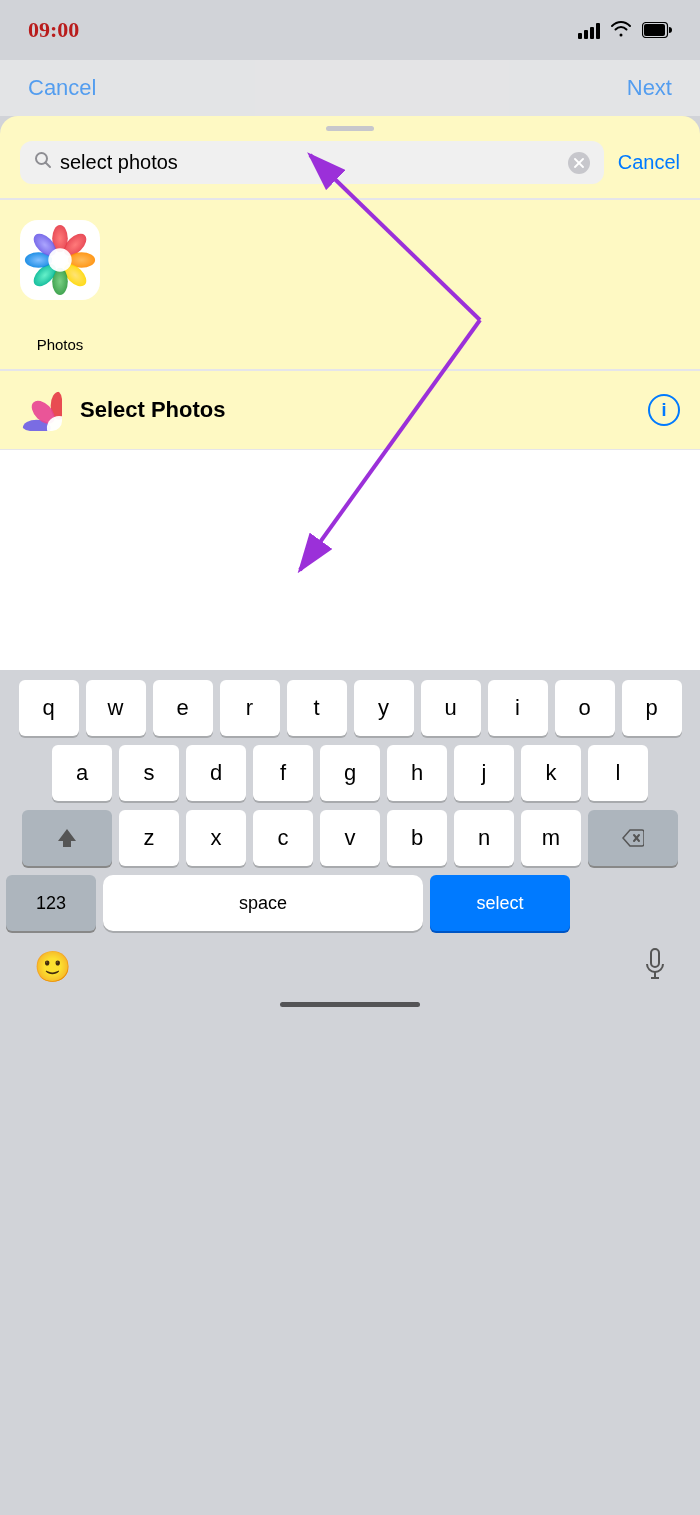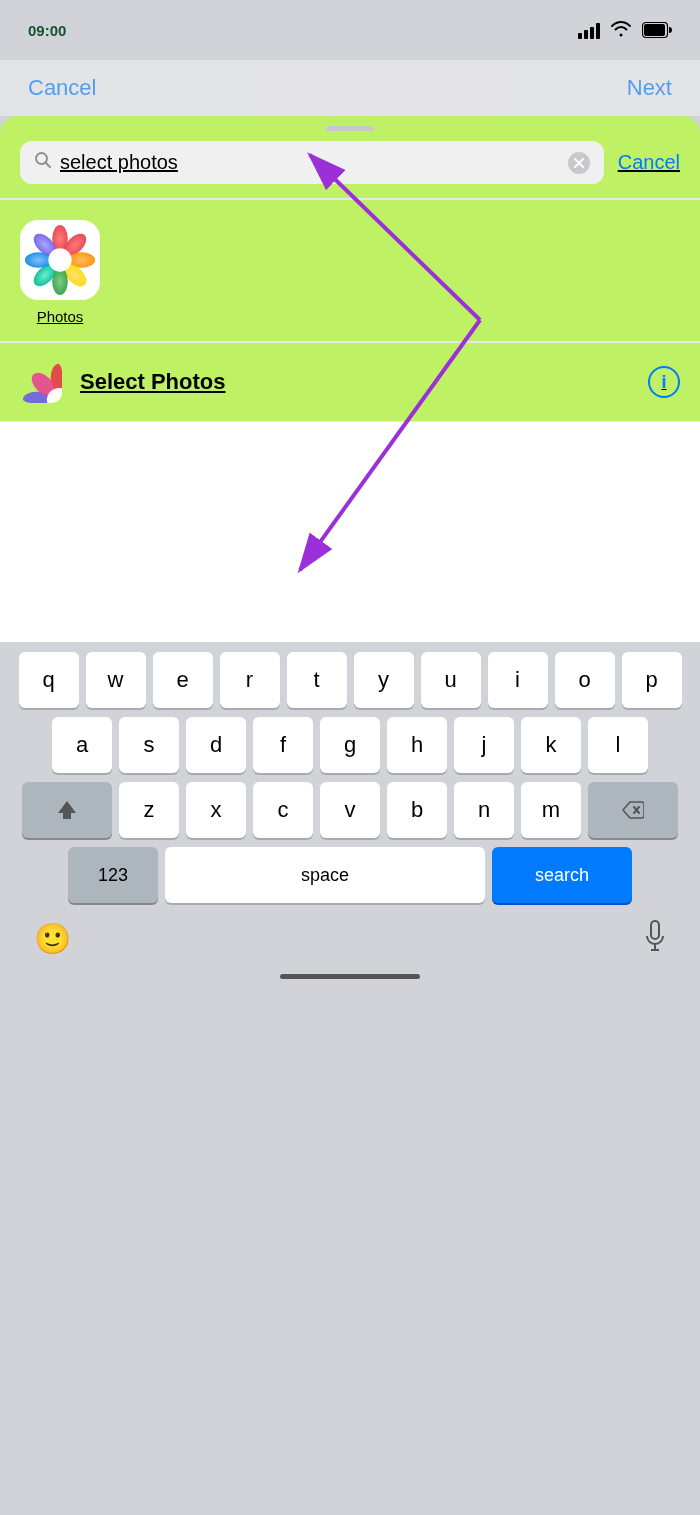--- a/index.html
+++ b/index.html
@@ -16,23 +16,24 @@
     .status-bar {
       width: 100%;
       height: 60px;
       background: #d1d3d8;
       display: flex;
       align-items: center;
       justify-content: space-between;
       padding: 0 28px;
     }
     .status-time {
-      font-size: 15px;
+      font-size: 22px;
       font-weight: 600;
-      color: #14532d;
+      color: #b91c1c;
+      font-family: Liberation Serif, serif;
     }
     .status-icons {
       display: flex;
       align-items: center;
       gap: 10px;
     }
     .signal-bars {
       display: flex;
       align-items: flex-end;
       gap: 2px;
@@ -70,25 +71,24 @@
       opacity: 0.6;
     }
     .nav-btn {
       font-size: 22px;
       color: #007aff;
     }
 
     
     .sheet {
       width: 100%;
-      background: #bef264;
+      background: #fef9c3;
       border-radius: 18px 18px 0 0;
       overflow: hidden;
       position: relative;
-      text-decoration: underline;
     }
 
     
     .sheet-handle {
       display: flex;
       justify-content: center;
       padding: 10px 0 6px;
     }
     .handle-bar {
       width: 48px;
@@ -156,20 +156,21 @@
       background: #e5e5ea;
       margin: 0 0 0 0;
     }
 
     
     .app-item {
       display: flex;
       flex-direction: column;
       padding: 20px 20px 16px;
       width: 120px;
+      gap: 28px;
     }
     .app-icon-wrap {
       width: 80px;
       height: 80px;
       border-radius: 18px;
       overflow: hidden;
       margin-bottom: 8px;
       background: #fff;
       display: flex;
       align-items: center;
@@ -271,33 +272,34 @@
     }
     .key.wide {
       min-width: 80px;
       max-width: 90px;
       font-size: 18px;
     }
     .key.space {
       flex: 3;
       max-width: 320px;
       font-size: 18px;
+      border-radius: 10px;
     }
     .key.search-key {
       background: #007aff;
       color: #fff;
       flex: 2;
       max-width: 140px;
       font-size: 18px;
       box-shadow: 0 2px 0 #0055c4;
     }
     .bottom-row {
       display: flex;
       gap: 7px;
-      justify-content: center;
+      justify-content: flex-start;
       margin-bottom: 9px;
     }
     .emoji-bar {
       display: flex;
       align-items: center;
       justify-content: space-between;
       padding: 8px 28px 14px;
     }
     .home-indicator {
       display: flex;
@@ -518,21 +520,21 @@
           <path d="M8 1H20a2 2 0 0 1 2 2v12a2 2 0 0 1-2 2H8L1 9z" fill="none" stroke="#555" stroke-width="1.5"></path>
           <line x1="12" y1="6" x2="17" y2="12" stroke="#555" stroke-width="2" stroke-linecap="round"></line>
           <line x1="17" y1="6" x2="12" y2="12" stroke="#555" stroke-width="2" stroke-linecap="round"></line>
         </svg>
     </div>
   </div>
 
   <div class="bottom-row">
     <div class="key dark wide">123</div>
     <div class="key space">space</div>
-    <div class="key search-key wide">search</div>
+    <div class="key search-key wide">select</div>
   </div>
 
   <div class="emoji-bar">
     <span style="font-size:30px;">🙂</span>
     <span>
       <svg width="22" height="32" viewBox="0 0 22 32">
           <rect x="7" y="1" width="8" height="18" rx="4" fill="none" stroke="#555" stroke-width="2"></rect>
           <path d="M3 16a8 8 0 0 0 16 0" fill="none" stroke="#555" stroke-width="2"></path>
           <line x1="11" y1="24" x2="11" y2="30" stroke="#555" stroke-width="2"></line>
           <line x1="7" y1="30" x2="15" y2="30" stroke="#555" stroke-width="2"></line>

